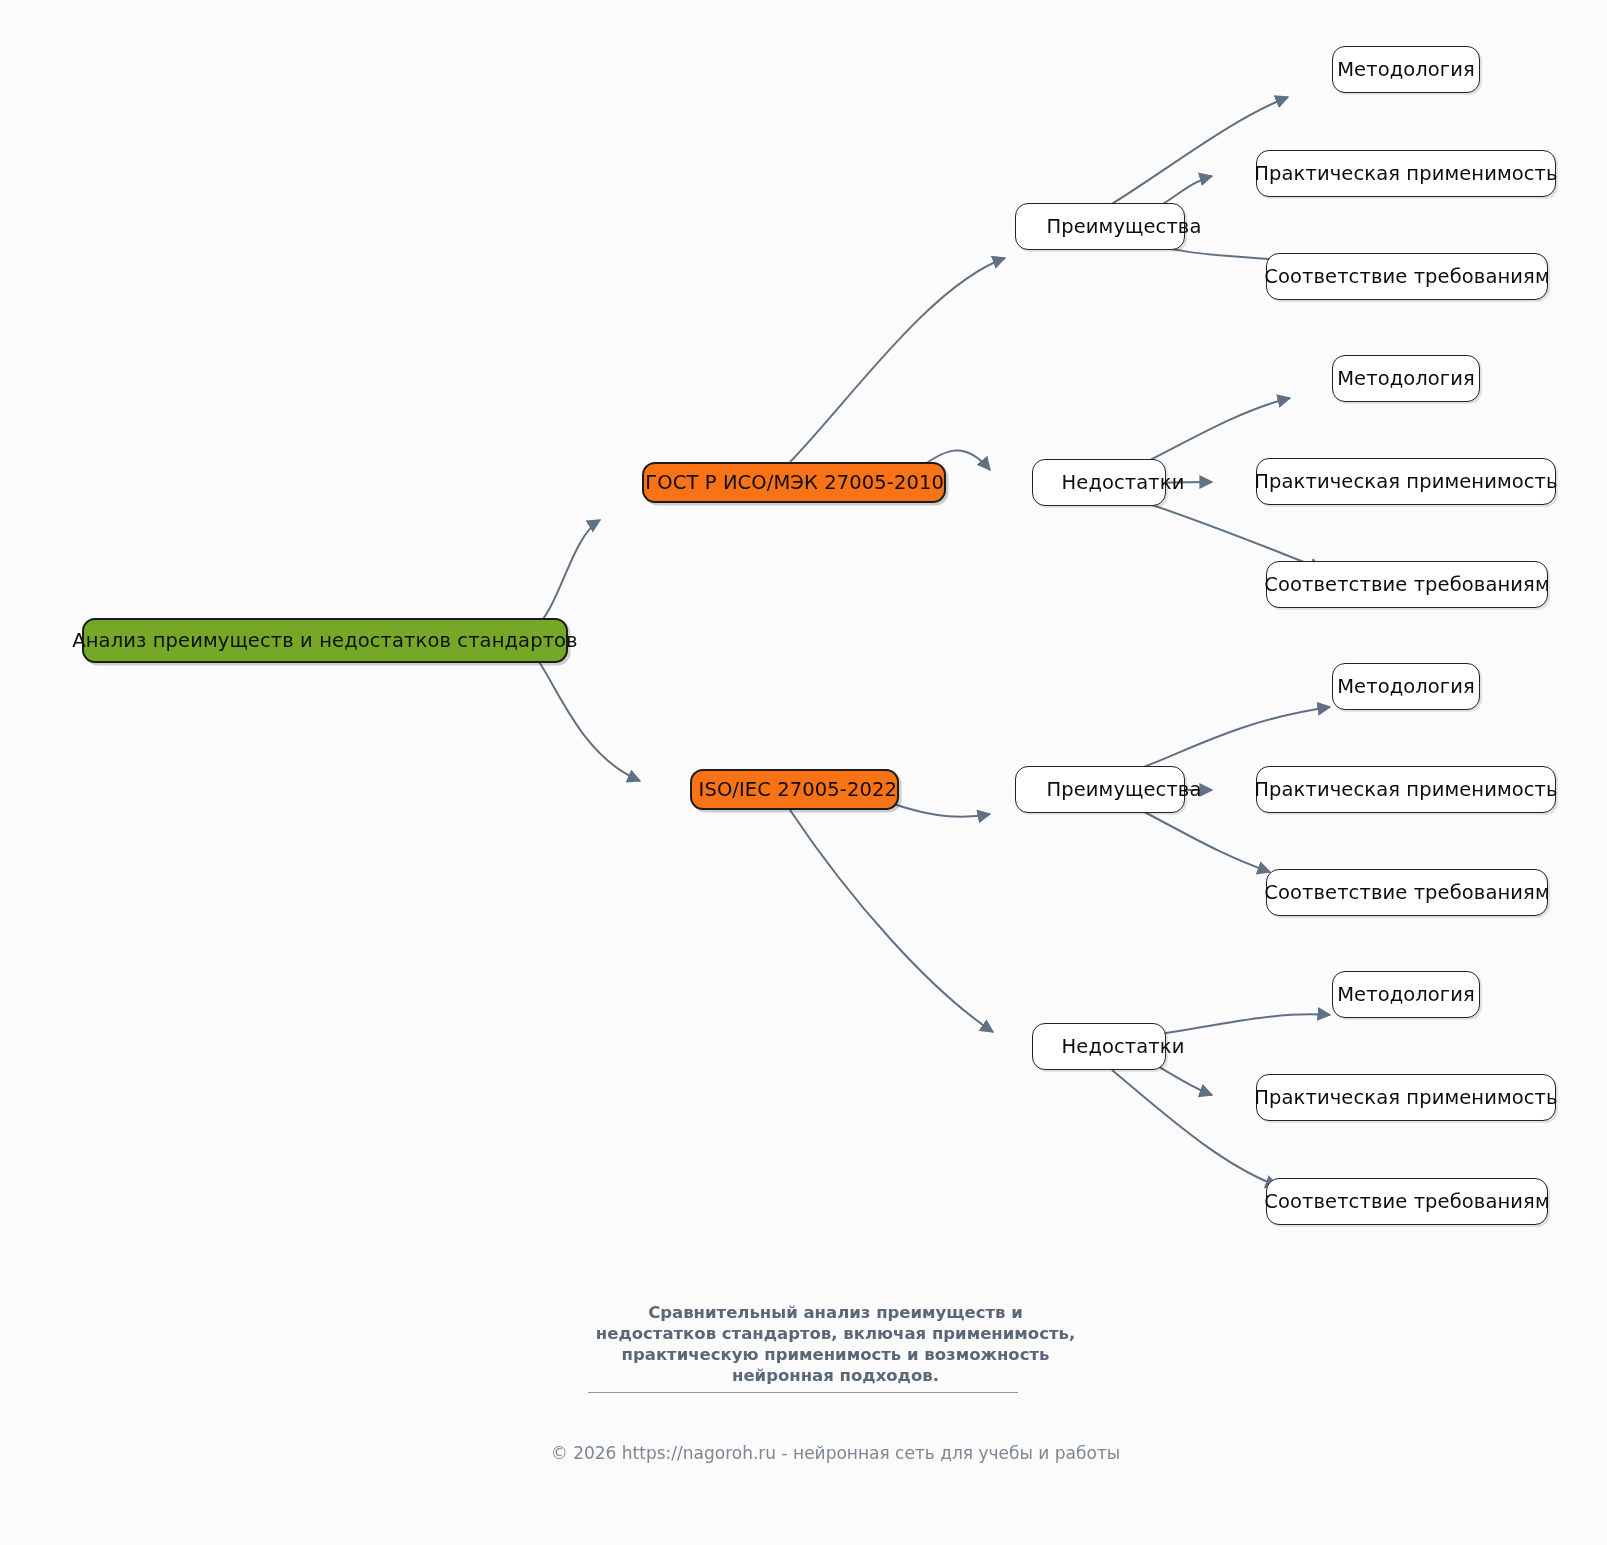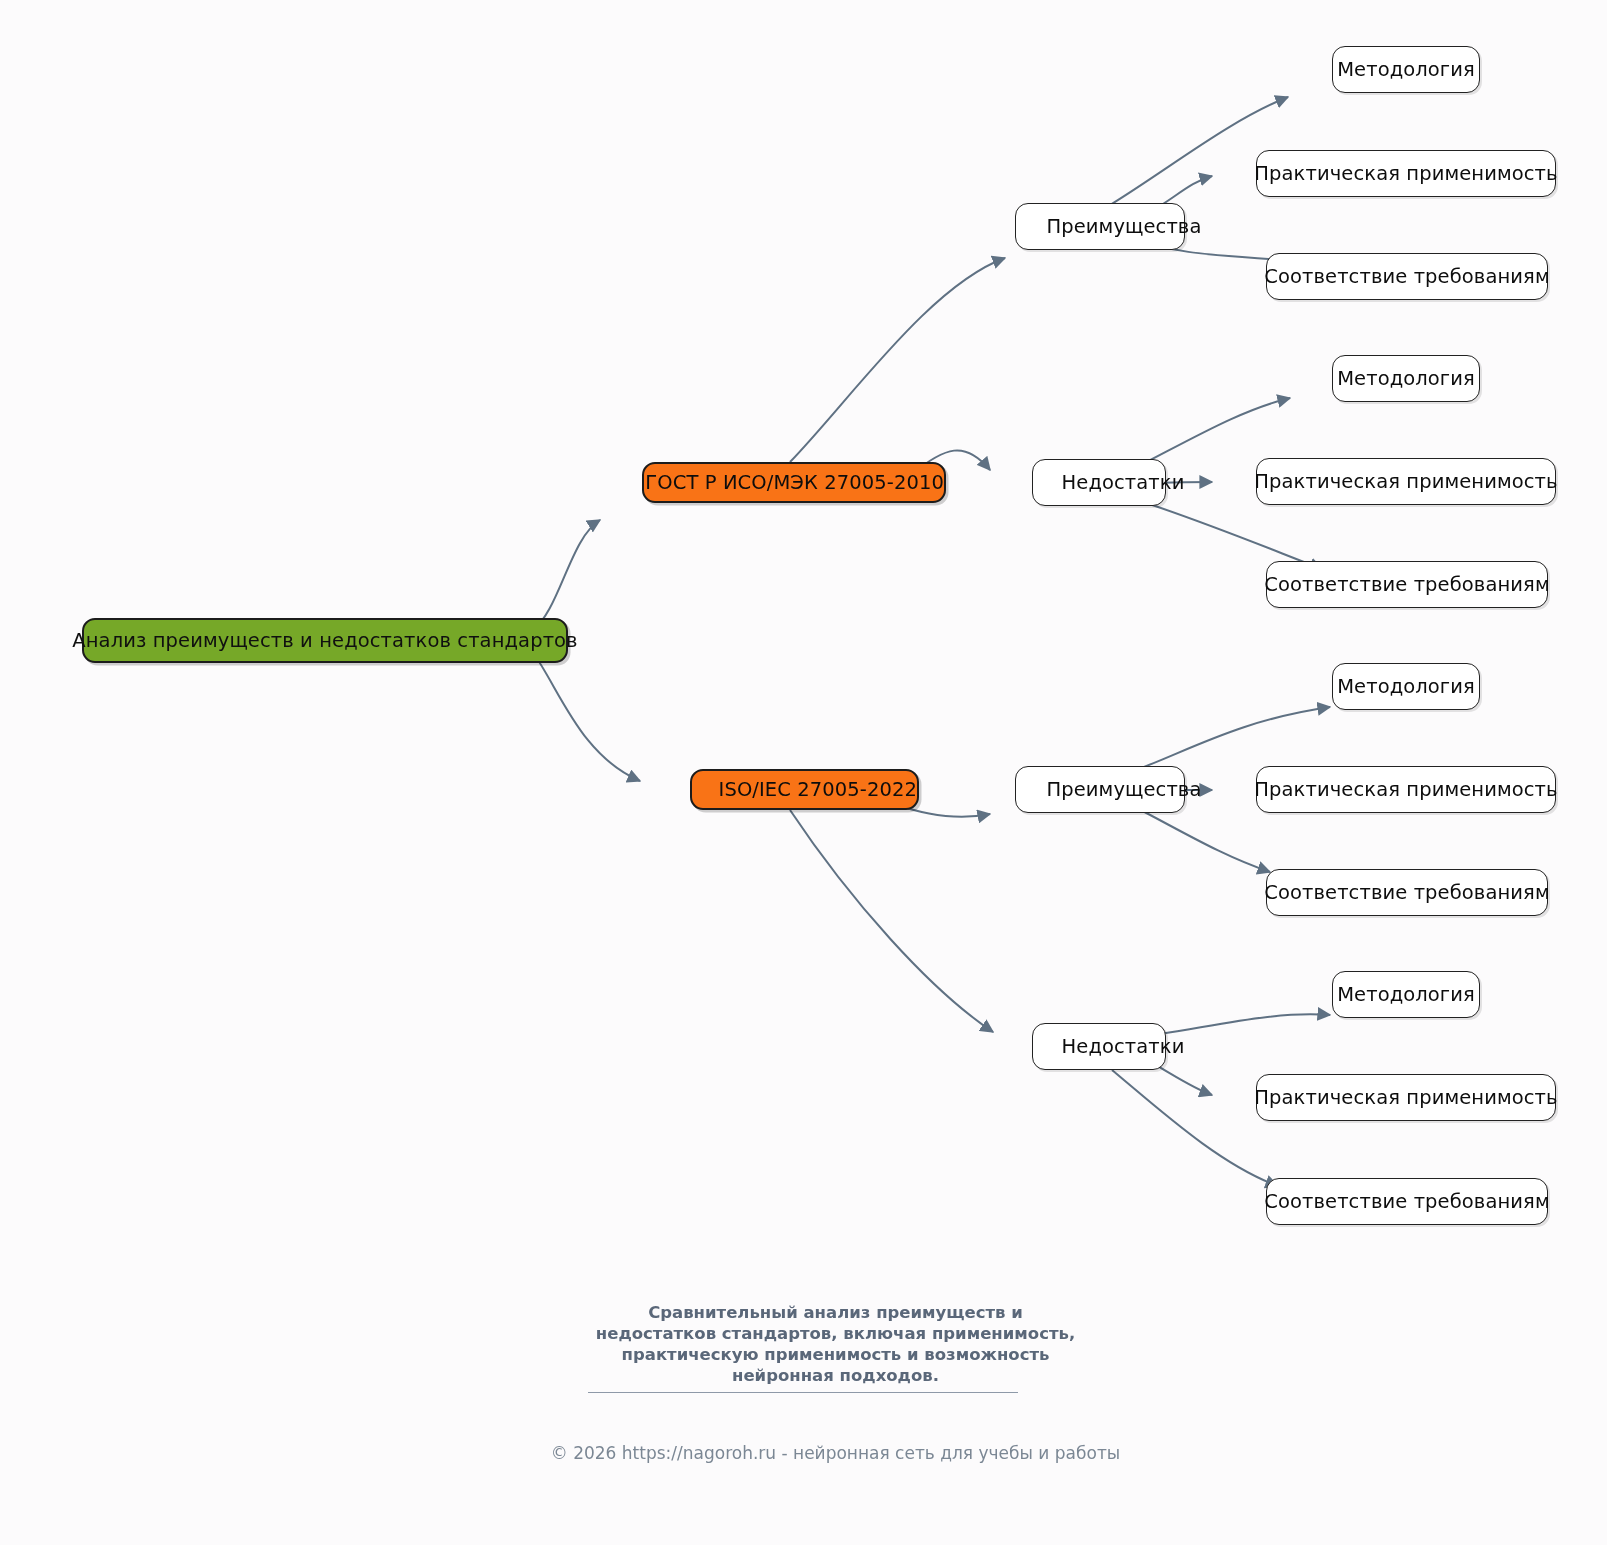--- a/index.html
+++ b/index.html
@@ -166,21 +166,21 @@
   <div class="node leaf" style="left:1296px; top:355px; width:148px; height:47px;">
     <span>Методология</span>
   </div>
   <div class="node leaf" style="left:1220px; top:458px; width:300px; height:47px;">
     <span>Практическая применимость</span>
   </div>
   <div class="node leaf" style="left:1230px; top:561px; width:282px; height:47px;">
     <span>Соответствие требованиям</span>
   </div>
 
-  <div class="node branch" style="left:654px; top:769px; width:229px; height:41px;">
+  <div class="node branch" style="left:654px; top:769px; width:209px; height:41px;">
     <span>ISO/IEC 27005-2022</span>
   </div>
 
   <div class="node sub" style="left:979px; top:766px; width:170px; height:47px;">
     <span>Преимущества</span>
   </div>
   <div class="node leaf" style="left:1296px; top:663px; width:148px; height:47px;">
     <span>Методология</span>
   </div>
   <div class="node leaf" style="left:1220px; top:766px; width:300px; height:47px;">

